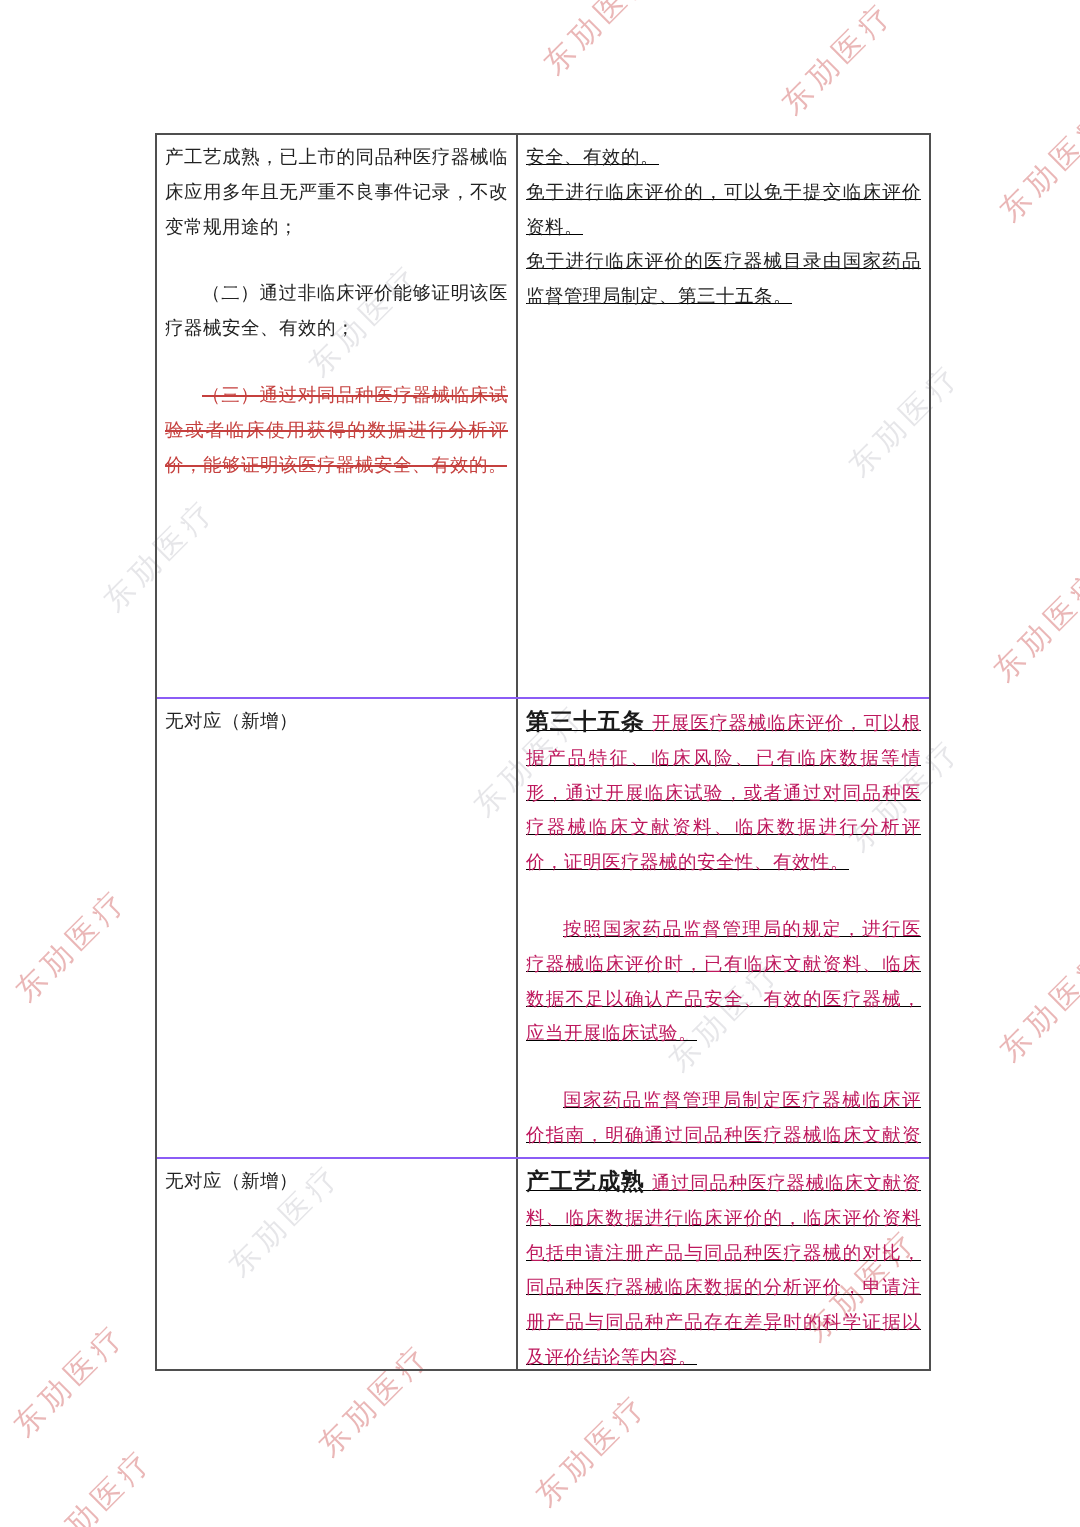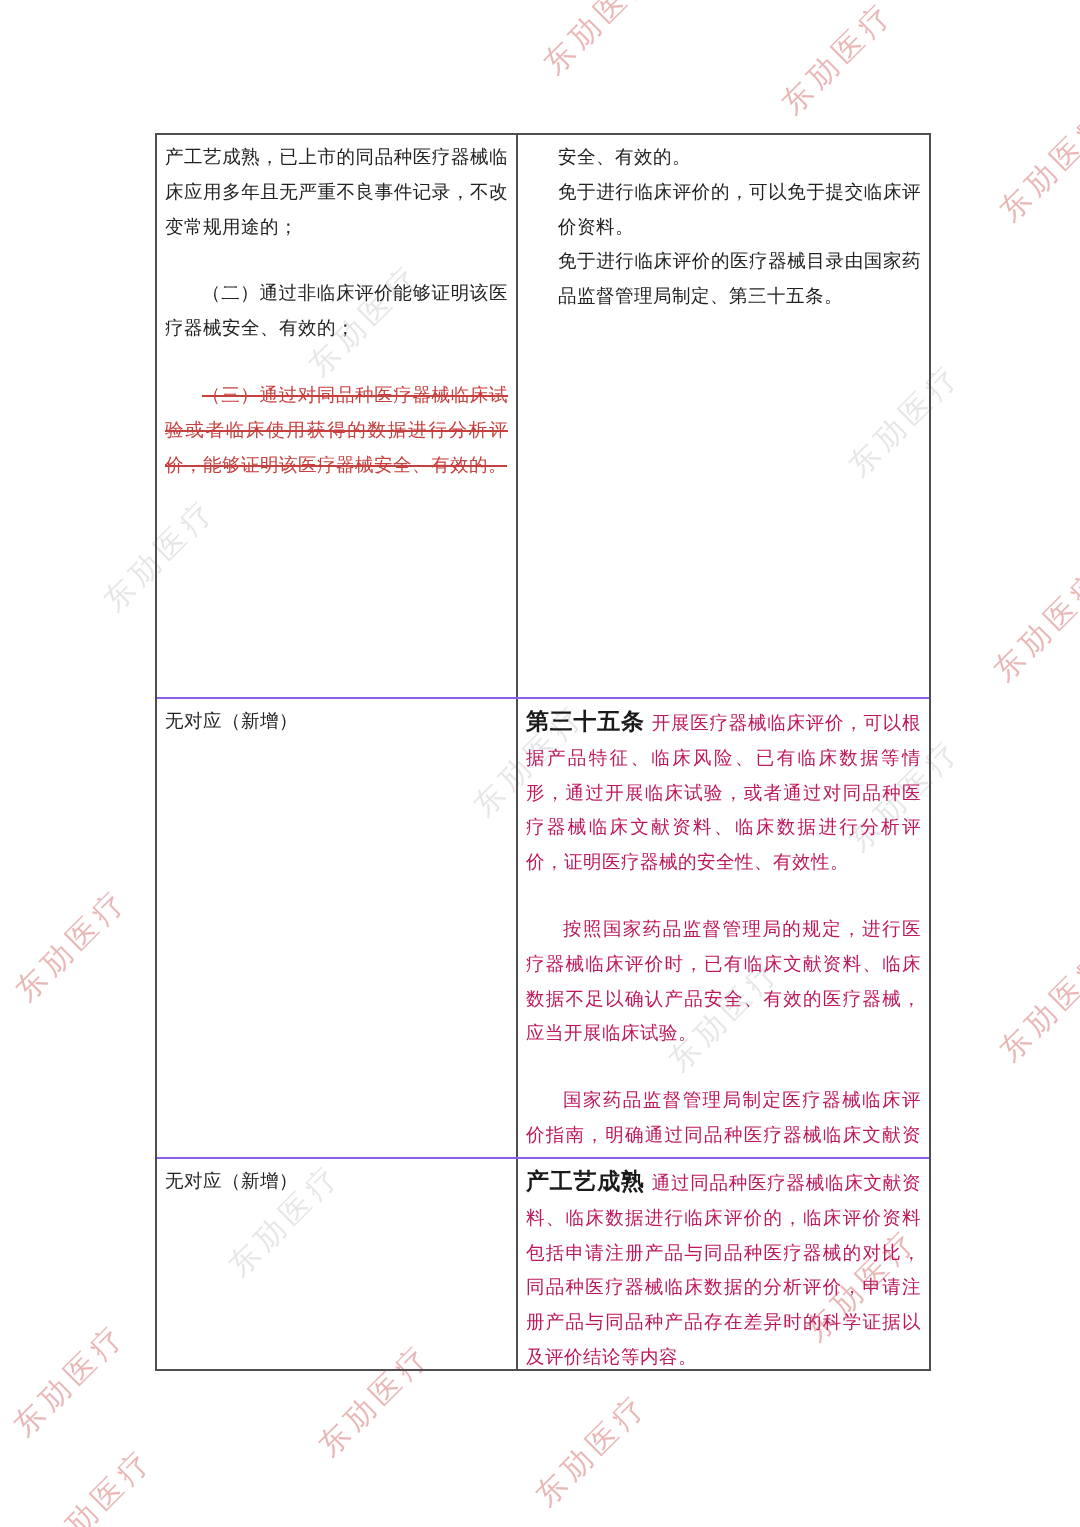--- a/index.html
+++ b/index.html
@@ -29,22 +29,22 @@
     border:2px solid #4f4f4f;
   }
   .trow{display:flex;}
   .trow + .trow{border-top:2px solid #8b5cf6;justify-content:flex-end;}
   .cell{
     box-sizing:border-box;
     padding:5px 8px 0 8px;
     overflow:hidden;
   }
   .cell.left{width:361px;border-right:2px solid #4f4f4f;flex:none;}
-  .cell.right{flex:1;}
-  .r1{height:562px;gap:32px;}
+  .cell.right{flex:1;text-decoration:underline;}
+  .r1{height:562px;}
   .r2{height:458px;}
   .r3{height:210px;}
   .cell p{
     margin:0;
     font-size:18.5px;
     line-height:34.8px;
     text-align:justify;
     text-justify:inter-character;
     letter-spacing:0.5px;
   }

